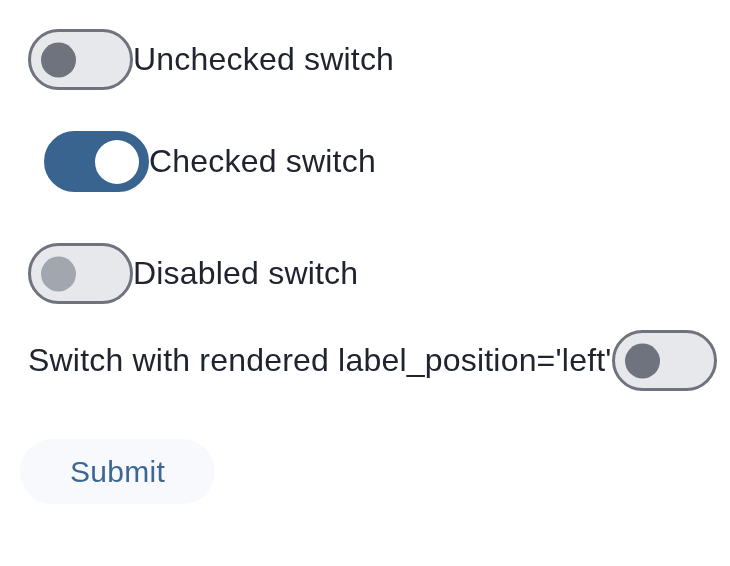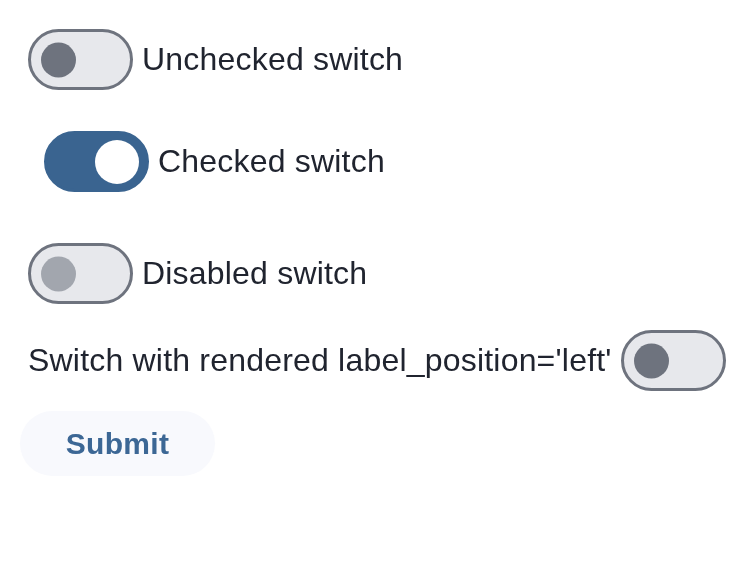--- a/index.html
+++ b/index.html
@@ -18,21 +18,20 @@
     position:relative;
     width:730px;height:566px;
     background:var(--bg);
     font-family:"Liberation Sans", sans-serif;
     overflow:hidden;
   }
   .switch-row{
     position:absolute;
     display:flex;
     align-items:center;
-    gap:9px;
   }
   .switch{
     box-sizing:border-box;
     width:105px;height:61px;
     border:3.5px solid var(--gray-border);
     border-radius:31px;
     background:var(--track-fill);
     position:relative;
     flex:0 0 auto;
     cursor:pointer;
@@ -65,29 +64,29 @@
     color:var(--label);
     letter-spacing:0.2px;
     white-space:nowrap;
   }
   .row-1{top:29px;left:28px;}
   .row-2{top:131px;left:44px;}
   .row-3{top:243px;left:28px;}
   .row-4{top:330px;left:28px;text-align:right;}
   .submit-btn{
     position:absolute;
-    top:411px;left:20px;
+    top:439px;left:20px;
     width:195px;height:65px;
     border:none;
     border-radius:33px;
     background:var(--submit-bg);
     color:var(--submit-text);
     font-family:"Liberation Sans", sans-serif;
     font-size:30px;
-    font-weight:700;
+    font-weight:400;
     letter-spacing:0.3px;
     display:flex;
     align-items:center;
     justify-content:center;
     cursor:pointer;
   }
 </style>
 </head>
 <body>
 

